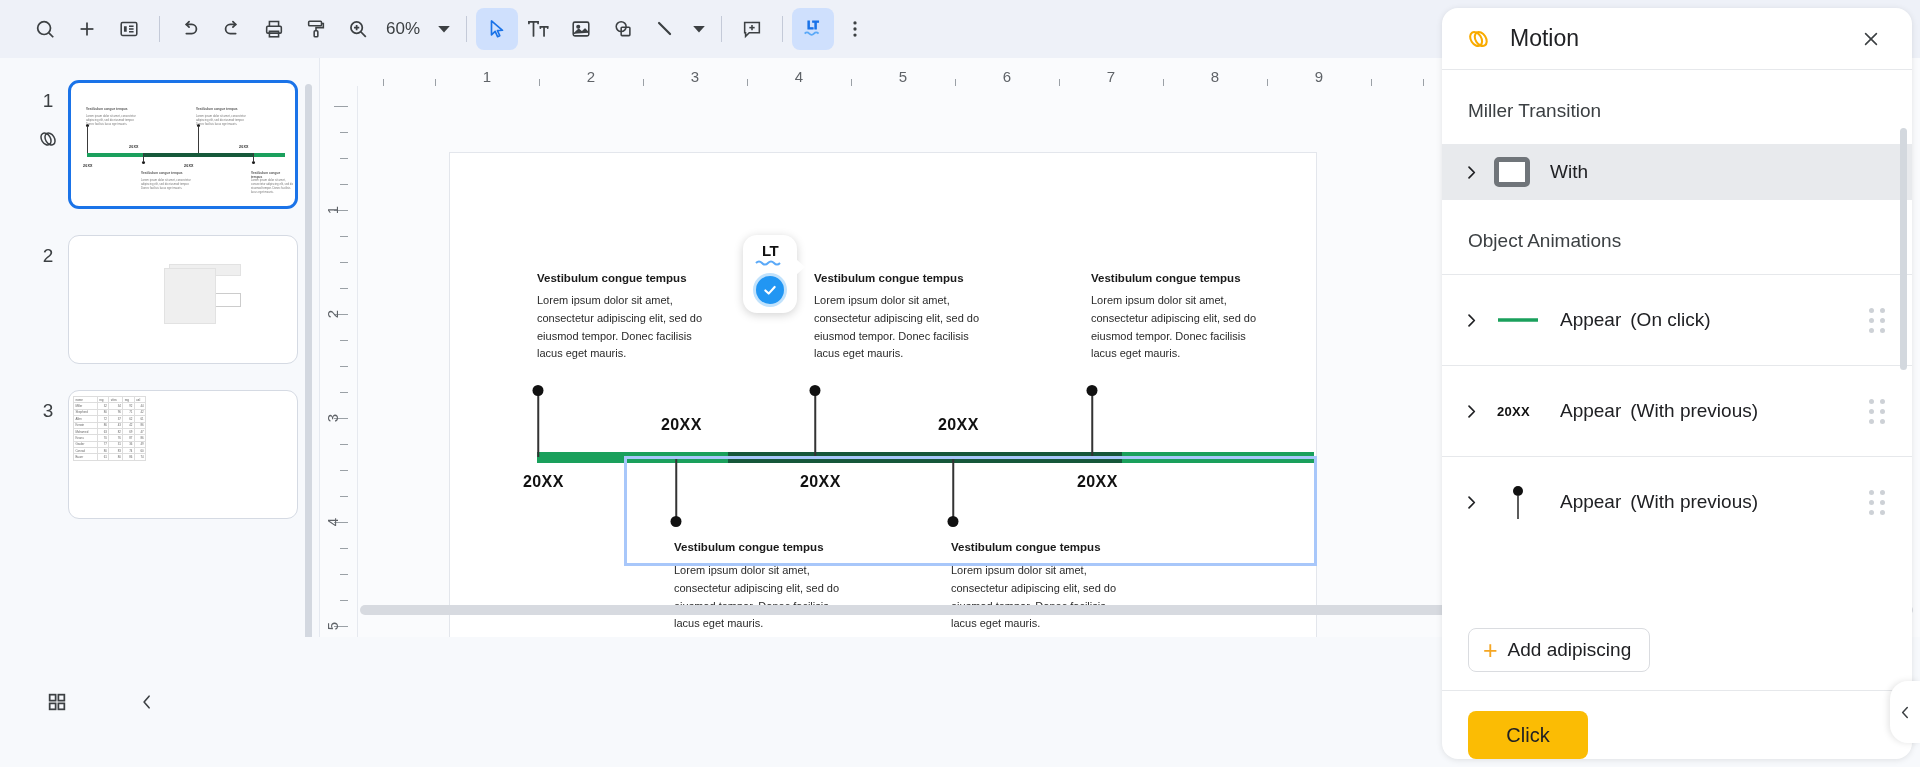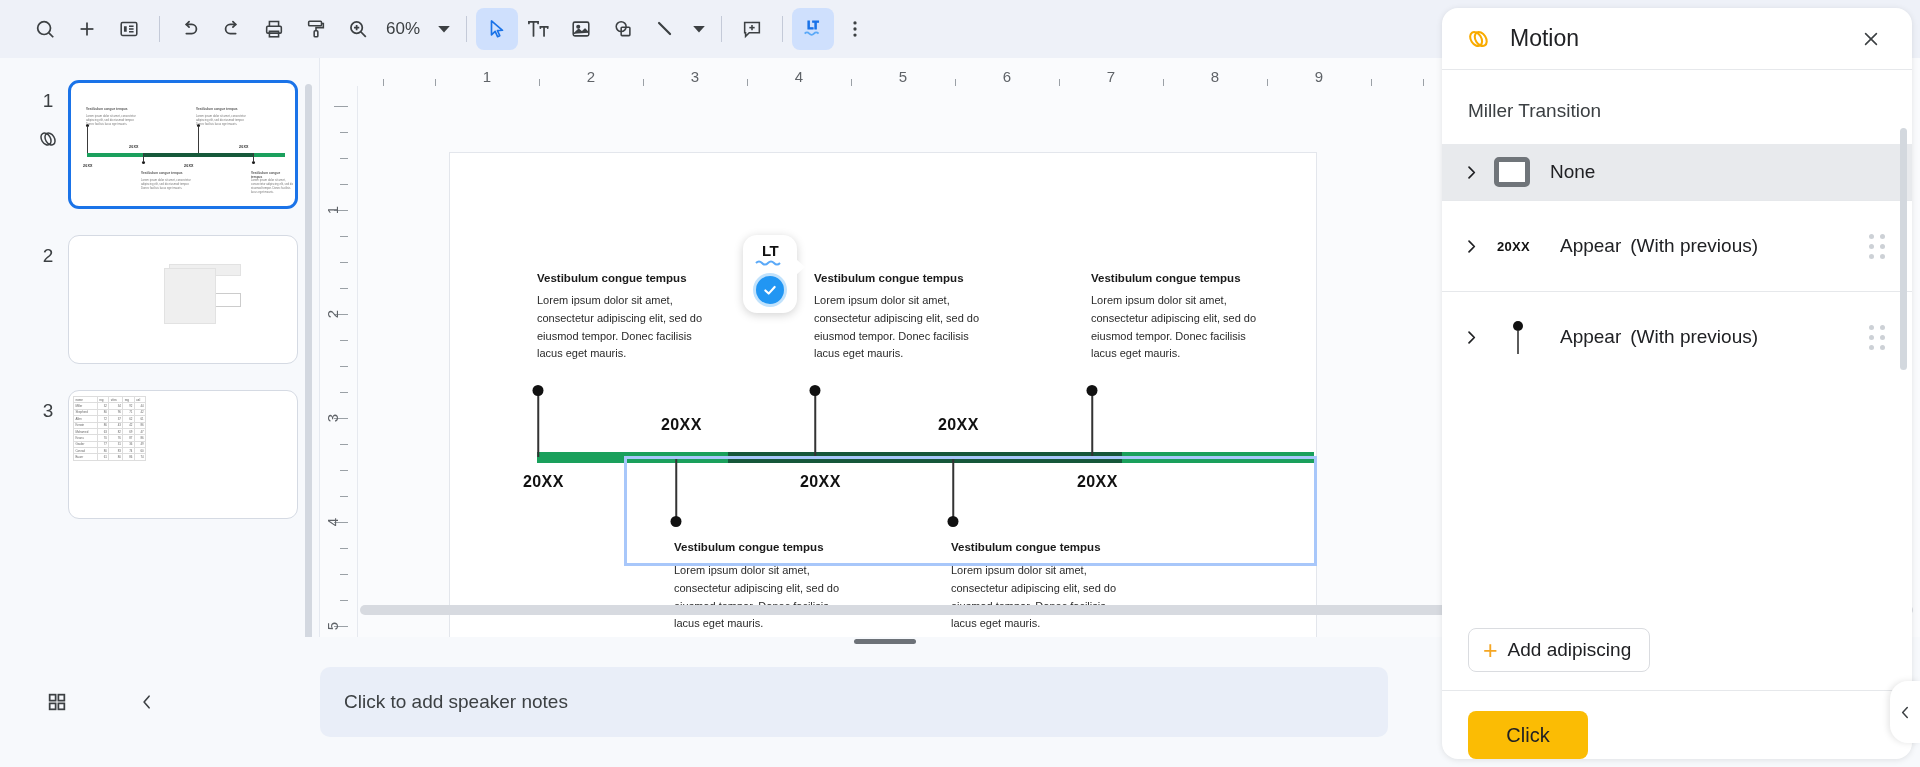--- a/index.html
+++ b/index.html
@@ -650,24 +650,20 @@
             <rect x="4" y="13.5" width="6.5" height="6.5"></rect>
             <rect x="13.5" y="13.5" width="6.5" height="6.5"></rect>
           </svg>
       </div>
       <div class="icon-btn">
         <svg width="20" height="20" viewBox="0 0 24 24" fill="none" stroke="currentColor" stroke-width="1.9" stroke-linecap="round" stroke-linejoin="round">
             <polyline points="14.5,5 8.5,12 14.5,19"></polyline>
           </svg>
       </div>
     </div>
-    <div class="notes">
-      <span>Click to add speaker notes</span>
-      <span class="notes-handle"></span>
-    </div>
   </div>
 
   <div class="motion-panel">
     <div class="mp-header">
       <div>
         <svg width="30" height="30" viewBox="0 0 26 26" fill="none" stroke="#f9ab00" stroke-width="1.8">
           <ellipse cx="10.5" cy="13" rx="4.5" ry="6.6" transform="rotate(-32 10.5 13)"></ellipse>
           <ellipse cx="14.5" cy="13" rx="4.5" ry="6.6" transform="rotate(-32 14.5 13)"></ellipse>
         </svg>
       </div>
@@ -683,54 +679,78 @@
     <div class="mp-scroll">
       <div class="mp-sec-title">Miller Transition</div>
 
       <div class="mp-trans-row">
         <div class="chev">
           <svg width="17" height="17" viewBox="0 0 24 24" fill="none" stroke="currentColor" stroke-width="2.4" stroke-linecap="round" stroke-linejoin="round">
               <polyline points="8.5,4.5 16,12 8.5,19.5"></polyline>
             </svg>
         </div>
         <div class="trans-thumb"></div>
-        <div class="mp-trans-label">None</div>
-      </div>
-
-
+        <div class="mp-trans-label">With</div>
+      </div>
+
+      <div class="mp-sec-title">Object Animations</div>
 
       <div class="anim-row">
         <div class="chev">
           <svg width="17" height="17" viewBox="0 0 24 24" fill="none" stroke="currentColor" stroke-width="2.4" stroke-linecap="round" stroke-linejoin="round">
               <polyline points="8.5,4.5 16,12 8.5,19.5"></polyline>
             </svg>
         </div>
         <div class="anim-prev">
-          <span style="font-size:13px;font-weight:700;color:#111;letter-spacing:.3px;overflow:hidden;width:42px;white-space:nowrap;">20XX</span>
+          <svg width="44" height="10" viewBox="0 0 44 10">
+              <line x1="2" y1="5" x2="42" y2="5" stroke="#1aa05c" stroke-width="3.4"></line>
+            </svg>
         </div>
         <div class="anim-label">
-          <span>Appear</span><span class="trig">(With previous)</span>
+          <span>Appear</span><span class="trig">(On click)</span>
         </div>
         <div class="anim-grip">
             <i></i>
             <i></i>
             <i></i>
             <i></i>
             <i></i>
             <i></i>
           </div>
       </div>
 
       <div class="anim-row">
         <div class="chev">
           <svg width="17" height="17" viewBox="0 0 24 24" fill="none" stroke="currentColor" stroke-width="2.4" stroke-linecap="round" stroke-linejoin="round">
               <polyline points="8.5,4.5 16,12 8.5,19.5"></polyline>
             </svg>
         </div>
         <div class="anim-prev">
+          <span style="font-size:13px;font-weight:700;color:#111;letter-spacing:.3px;overflow:hidden;width:42px;white-space:nowrap;">20XX</span>
+        </div>
+        <div class="anim-label">
+          <span>Appear</span><span class="trig">(With previous)</span>
+        </div>
+        <div class="anim-grip">
+            <i></i>
+            <i></i>
+            <i></i>
+            <i></i>
+            <i></i>
+            <i></i>
+          </div>
+      </div>
+
+      <div class="anim-row">
+        <div class="chev">
+          <svg width="17" height="17" viewBox="0 0 24 24" fill="none" stroke="currentColor" stroke-width="2.4" stroke-linecap="round" stroke-linejoin="round">
+              <polyline points="8.5,4.5 16,12 8.5,19.5"></polyline>
+            </svg>
+        </div>
+        <div class="anim-prev">
           <svg width="26" height="34" viewBox="0 0 26 34">
               <circle cx="13" cy="6" r="5" fill="#111"></circle>
               <line x1="13" y1="10" x2="13" y2="34" stroke="#333" stroke-width="1.6"></line>
             </svg>
         </div>
         <div class="anim-label">
           <span>Appear</span><span class="trig">(With previous)</span>
         </div>
         <div class="anim-grip">
             <i></i>

